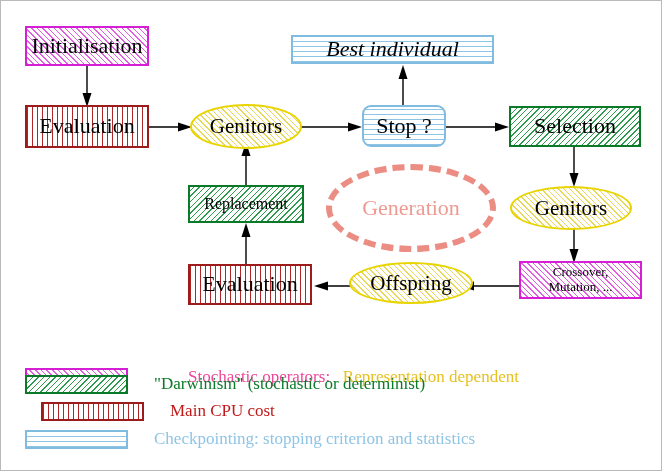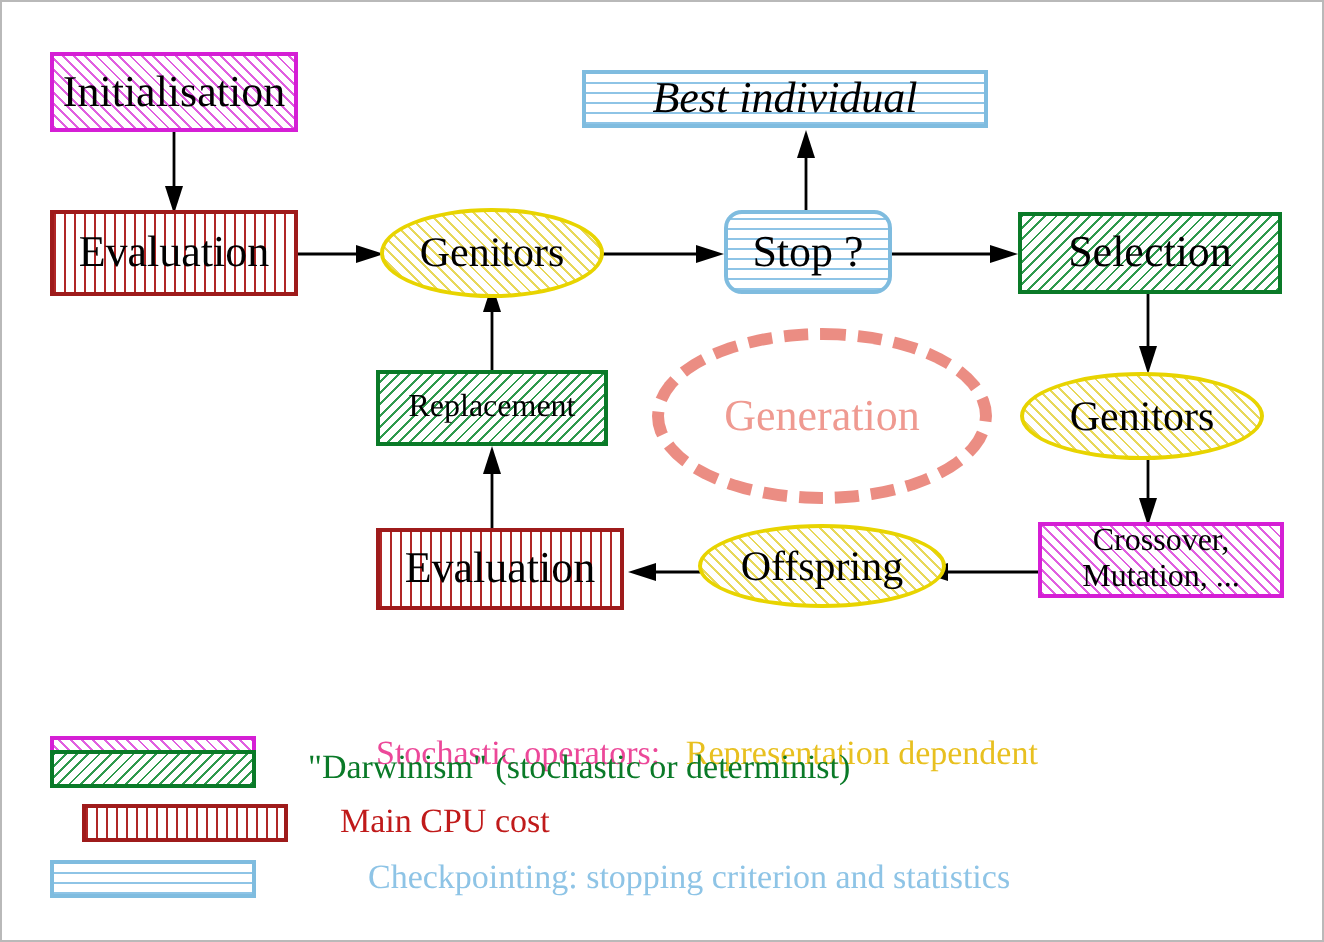--- a/index.html
+++ b/index.html
@@ -192,21 +192,21 @@
   <div class="ellipse fill-yellow" style="left:189px;top:103px;width:112px;height:45px;font-size:21px;">Genitors</div>
 
   <div class="node fill-blue rounded" style="left:361px;top:104px;width:84px;height:42px;font-size:22px;">Stop ?</div>
 
   <div class="node fill-blue" style="left:290px;top:34px;width:203px;height:29px;font-size:22px;font-style:italic;">Best individual</div>
 
   <div class="node fill-green" style="left:508px;top:105px;width:132px;height:41px;font-size:22px;">Selection</div>
 
   <div class="ellipse fill-yellow" style="left:509px;top:185px;width:122px;height:44px;font-size:21px;">Genitors</div>
 
-  <div class="node fill-magenta" style="left:518px;top:260px;width:123px;height:38px;font-size:16px;line-height:1.15;">Crossover,
+  <div class="node fill-magenta" style="left:518px;top:260px;width:123px;height:38px;font-size:13px;line-height:1.15;">Crossover,
 Mutation, ...</div>
 
   <div class="ellipse fill-yellow" style="left:348px;top:261px;width:124px;height:42px;font-size:21px;">Offspring</div>
 
   <div class="node fill-red" style="left:187px;top:263px;width:124px;height:41px;font-size:22px;">Evaluation</div>
 
   <div class="node fill-green" style="left:187px;top:184px;width:116px;height:38px;font-size:16px;">Replacement</div>
 
   <div class="ellipse dashed-gen" style="left:325px;top:163px;width:170px;height:88px;font-size:22px;">Generation</div>
 
@@ -222,20 +222,20 @@
     <div class="legend-row" style="left:24px;top:33px;">
       <div class="swatch fill-green"></div>
       <div class="legend-text t-green">"Darwinism" (stochastic or determinist)</div>
     </div>
 
     <div class="legend-row" style="left:24px;top:60px;margin-left:16px;">
       <div class="swatch fill-red"></div>
       <div class="legend-text t-red">Main CPU cost</div>
     </div>
 
-    <div class="legend-row" style="left:24px;top:88px;gap:30px;">
+    <div class="legend-row" style="left:24px;top:88px;">
       <div class="swatch fill-blue"></div>
       <div class="legend-text t-lblue">Checkpointing: stopping criterion and statistics</div>
     </div>
 
   </div>
 
 </div>
 
 </body></html>

